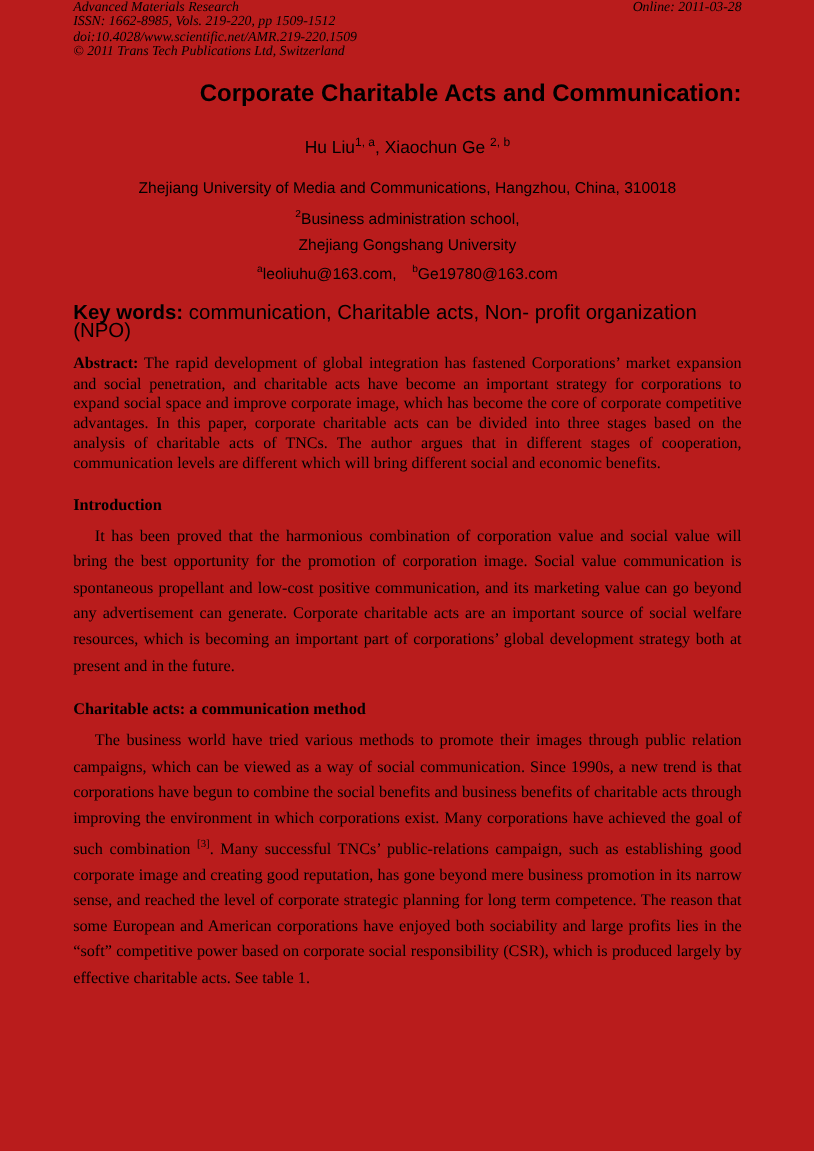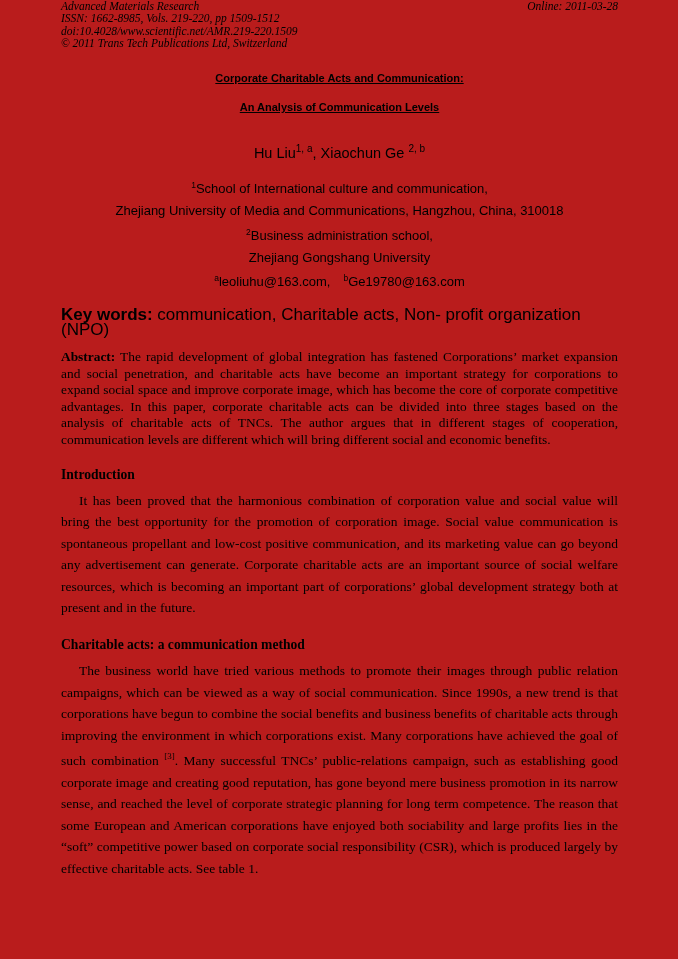--- a/index.html
+++ b/index.html
@@ -23,26 +23,25 @@
     font-family: "Liberation Serif", serif;
     font-style: italic;
     font-size: 11.5px;
     line-height: 12.4px;
   }
   .hdr-right { white-space: nowrap; }
 
   
   .title {
     margin-top: 20px;
-    text-align: center;
+    text-align: right;
     font-family: "Liberation Sans", sans-serif;
     font-weight: bold;
-    font-size: 11px;
+    font-size: 20px;
     line-height: 17px;
-    text-decoration: underline;
   }
   .title-line { display: block; }
   .title-line2 { margin-top: 12px; }
 
   
   .authors {
     margin-top: 24px;
     text-align: center;
     font-family: "Liberation Sans", sans-serif;
     font-size: 14.5px;
@@ -108,27 +107,25 @@
       <div>Advanced Materials Research</div>
       <div>ISSN: 1662-8985, Vols. 219-220, pp 1509-1512</div>
       <div>doi:10.4028/www.scientific.net/AMR.219-220.1509</div>
       <div>© 2011 Trans Tech Publications Ltd, Switzerland</div>
     </div>
     <div class="hdr-right">Online: 2011-03-28</div>
   </div>
 
   <h1 class="title">
       <span class="title-line">Corporate Charitable Acts and Communication:</span>
-      <span class="title-line title-line2">An Analysis of Communication Levels</span>
     </h1>
 
   <div class="authors"><span>Hu Liu</span><sup>1, a</sup><span>, </span><span>Xiaochun Ge </span><sup>2, b</sup></div>
 
   <div class="affil">
-    <div><sup>1</sup><span>School of International culture and communication,</span></div>
     <div><span>Zhejiang University of Media and Communications, Hangzhou, China, 310018</span></div>
     <div><sup>2</sup><span>Business administration school,</span></div>
     <div><span>Zhejiang Gongshang University</span></div>
     <div><sup>a</sup><span>leoliuhu@163.com,</span><span class="email-gap"></span><sup>b</sup><span>Ge19780@163.com</span></div>
   </div>
 
   <div class="keywords"><span class="kw-label">Key words:</span><span> communication, Charitable acts, Non- profit organization (NPO)</span></div>
 
   <p class="abstract"><span class="ab-label">Abstract:</span><span> The rapid development of global integration has fastened Corporations’ market expansion and social penetration, and charitable acts have become an important strategy for corporations to expand social space and improve corporate image, which has become the core of corporate competitive advantages. In this paper, corporate charitable acts can be divided into three stages based on the analysis of charitable acts of TNCs. The author argues that in different stages of cooperation, communication levels are different which will bring different social and economic benefits.</span></p>
 

